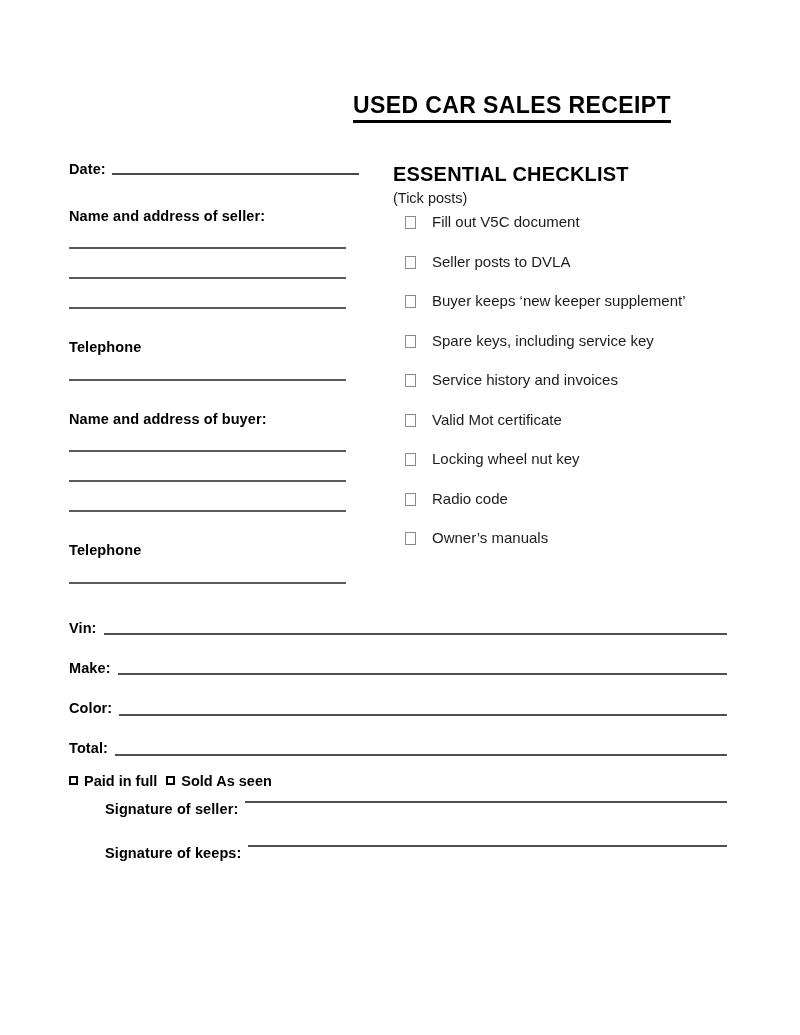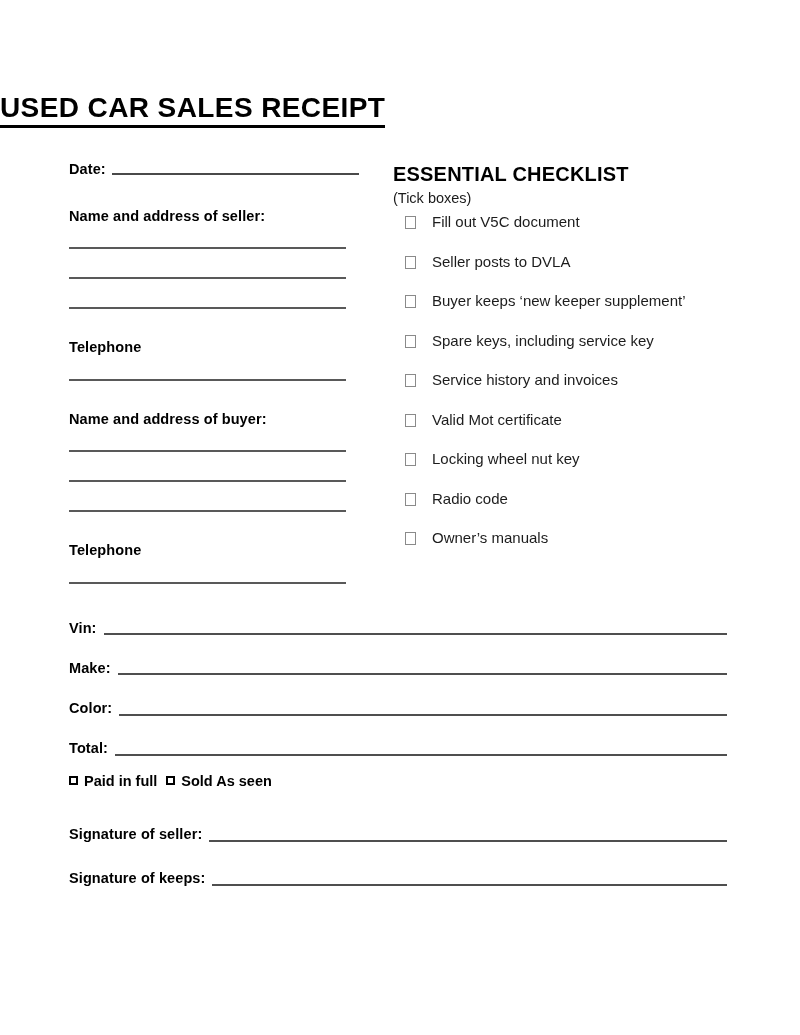--- a/index.html
+++ b/index.html
@@ -21,22 +21,22 @@
     inset: 0;
     background: #ffffff;
   }
 
   
   .doc-title {
     position: absolute;
     top: 92px;
     left: 0;
     width: 671px;
-    text-align: left;
-    font-size: 28px;
+    text-align: right;
+    font-size: 23px;
     font-weight: bold;
     letter-spacing: 0.4px;
   }
   .doc-title span.t {
     border-bottom: 3px solid #000;
     padding-bottom: 2px;
   }
 
   
   .left-col {
@@ -160,22 +160,23 @@
   .paid-text {
     font-size: 14.5px;
     font-weight: bold;
     margin-left: 6px;
     margin-right: 9px;
     white-space: nowrap;
   }
 
   .sig-row {
     display: flex;
-    align-items: flex-end;
+    align-items: flex-start;
     height: 44px;
+    margin-left: 36px;
   }
   .sig-row .field-label {
     font-size: 14.5px;
     font-weight: bold;
     white-space: nowrap;
     padding-bottom: 1px;
   }
   .sig-rule {
     flex: 1;
     border-bottom: 2px solid #4f4f4f;
@@ -230,21 +231,21 @@
     <div class="gap-lg"></div>
 
     <div class="field-label">Telephone</div>
     <div class="gap-md"></div>
     <div class="blank-rule"></div>
 
   </div>
 
   <div class="right-col">
     <div class="checklist-title">ESSENTIAL CHECKLIST</div>
-    <div class="checklist-sub">(Tick boxes)</div>
+    <div class="checklist-sub">(Tick posts)</div>
 
     <div class="checklist-items">
 
       <div class="check-item">
         <span class="check-box"></span>
         <span class="check-label">Fill out V5C document</span>
       </div>
 
       <div class="check-item">
         <span class="check-box"></span>

